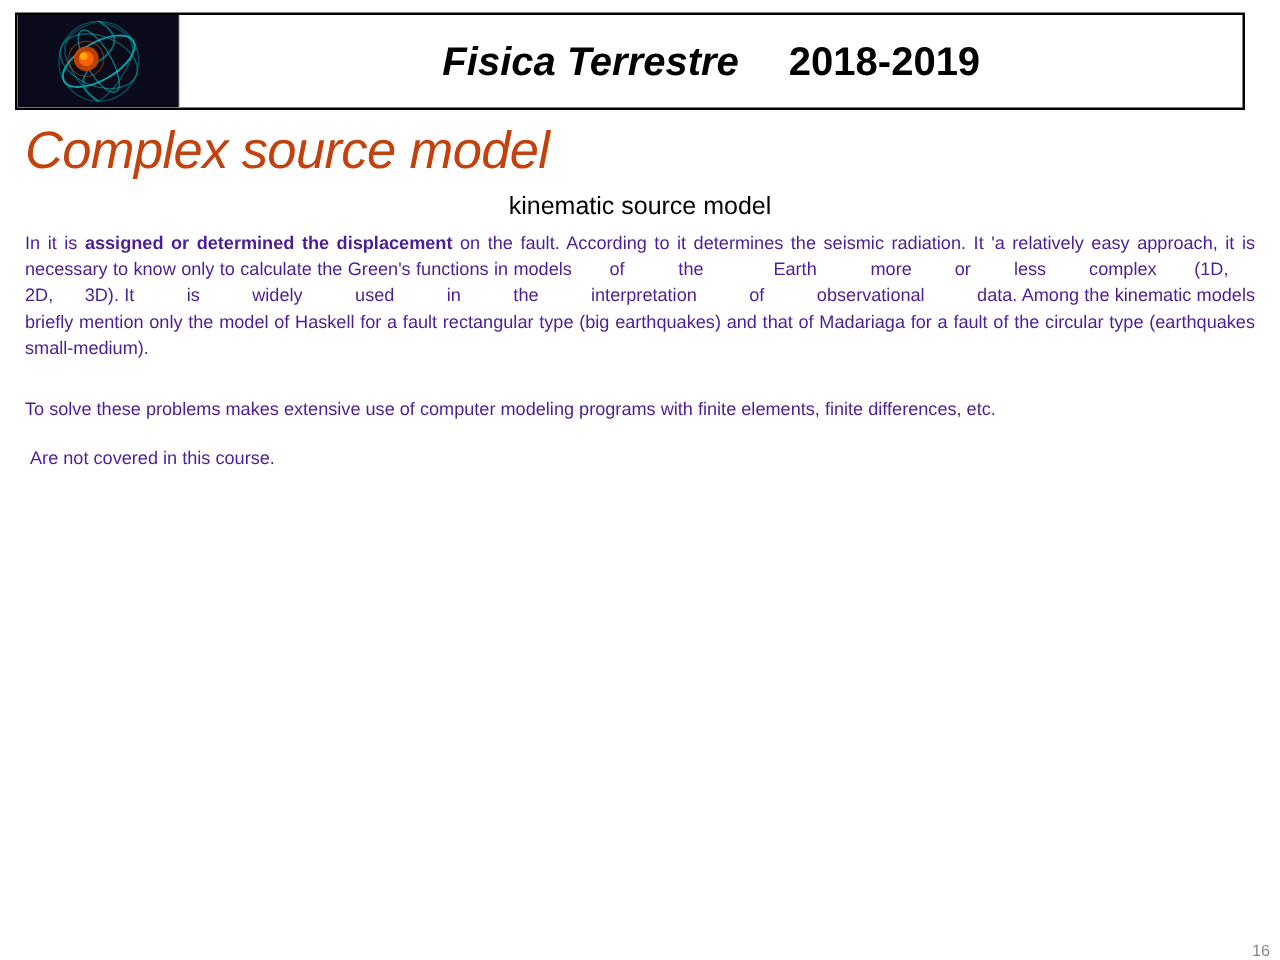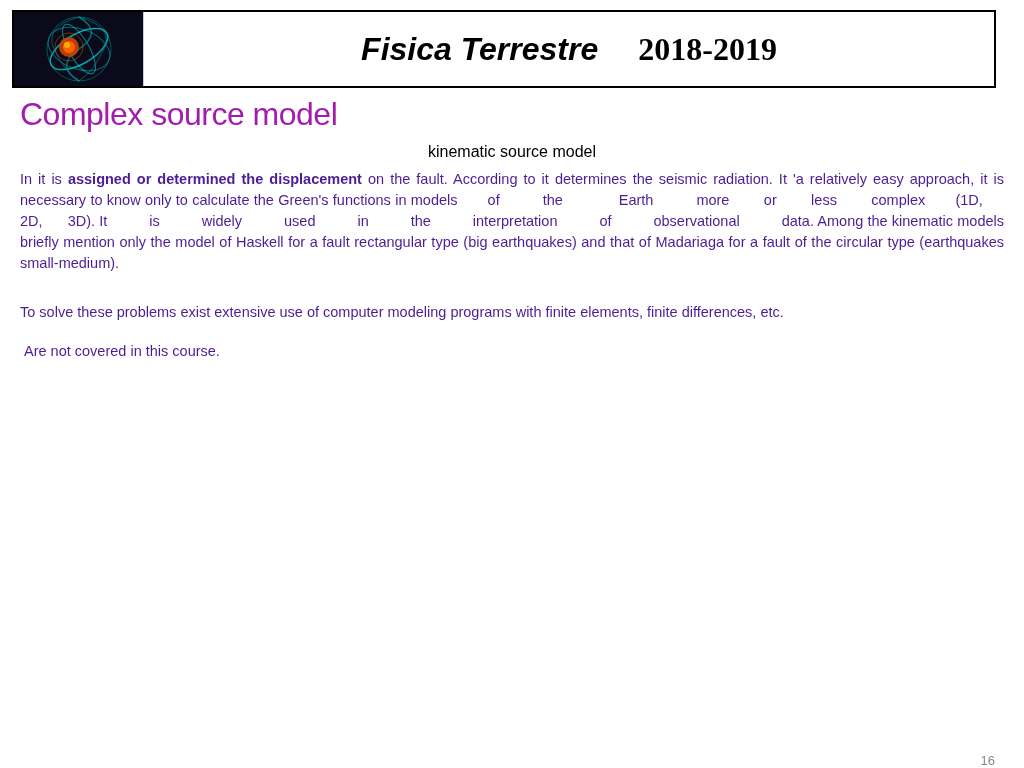--- a/index.html
+++ b/index.html
@@ -61,42 +61,43 @@
       font-size: 32px;
       font-weight: bold;
       font-style: italic;
       font-family: Arial, sans-serif;
       color: #000;
     }
 
     .header-year {
       font-size: 32px;
       font-weight: bold;
-      font-family: Liberation Serif, serif;
+      font-family: Liberation Sans, sans-serif;
       color: #000;
     }
 
     
     .main-content {
       padding: 8px 20px 10px 20px;
     }
 
     .slide-title {
-      font-size: 32px;
+      font-size: 42px;
       font-family: Arial, sans-serif;
       font-weight: normal;
-      color: #a21caf;
+      color: #c2410c;
       margin-bottom: 10px;
       letter-spacing: -0.5px;
+      font-style: italic;
     }
 
     
     .section-subtitle {
       text-align: center;
-      font-size: 16px;
+      font-size: 20px;
       font-family: Arial, sans-serif;
       color: #000;
       margin-bottom: 8px;
     }
 
     .body-text {
       font-size: 14.5px;
       font-family: Arial, sans-serif;
       color: #4c1d95;
       line-height: 1.45;
@@ -115,21 +116,21 @@
       text-align: center;
       font-size: 16px;
       font-family: Arial, sans-serif;
       color: #000;
       margin-bottom: 10px;
     }
 
     .page-number {
       position: absolute;
       bottom: 10px;
-      right: 29px;
+      right: 8px;
       font-size: 13px;
       font-family: Arial, sans-serif;
       color: #888;
     }
   </style>
 </head>
 <body>
 
 <div class="page-container">
 
@@ -172,21 +173,21 @@
       <p class="body-text">
         In it is <span class="bold">assigned or determined the displacement</span> on the fault. According to it determines the seismic radiation. It 'a relatively easy approach, it is necessary to know only to calculate the Green's functions in models &nbsp;&nbsp;&nbsp;&nbsp;&nbsp; of &nbsp;&nbsp;&nbsp;&nbsp;&nbsp;&nbsp;&nbsp;&nbsp; the &nbsp;&nbsp;&nbsp;&nbsp;&nbsp;&nbsp;&nbsp;&nbsp;&nbsp;&nbsp;&nbsp; Earth &nbsp;&nbsp;&nbsp;&nbsp;&nbsp;&nbsp;&nbsp;&nbsp; more &nbsp;&nbsp;&nbsp;&nbsp;&nbsp;&nbsp; or &nbsp;&nbsp;&nbsp;&nbsp;&nbsp;&nbsp; less &nbsp;&nbsp;&nbsp;&nbsp;&nbsp;&nbsp; complex &nbsp;&nbsp;&nbsp;&nbsp;&nbsp; (1D, &nbsp;&nbsp;&nbsp;&nbsp; 2D, &nbsp;&nbsp;&nbsp;&nbsp; 3D).
         It &nbsp;&nbsp;&nbsp;&nbsp;&nbsp;&nbsp;&nbsp;&nbsp; is &nbsp;&nbsp;&nbsp;&nbsp;&nbsp;&nbsp;&nbsp;&nbsp; widely &nbsp;&nbsp;&nbsp;&nbsp;&nbsp;&nbsp;&nbsp;&nbsp; used &nbsp;&nbsp;&nbsp;&nbsp;&nbsp;&nbsp;&nbsp;&nbsp; in &nbsp;&nbsp;&nbsp;&nbsp;&nbsp;&nbsp;&nbsp;&nbsp; the &nbsp;&nbsp;&nbsp;&nbsp;&nbsp;&nbsp;&nbsp;&nbsp; interpretation &nbsp;&nbsp;&nbsp;&nbsp;&nbsp;&nbsp;&nbsp;&nbsp; of &nbsp;&nbsp;&nbsp;&nbsp;&nbsp;&nbsp;&nbsp;&nbsp; observational &nbsp;&nbsp;&nbsp;&nbsp;&nbsp;&nbsp;&nbsp;&nbsp; data.
         Among the kinematic models briefly mention only the model of Haskell for a fault rectangular type (big earthquakes) and that of Madariaga for a fault of the circular type (earthquakes small-medium).
       </p>
     </div>
 
     <div class="dynamic-section">
 
       <p class="body-text">
-        To solve these problems exist extensive use of computer modeling programs with finite elements, finite differences, etc.
+        To solve these problems makes extensive use of computer modeling programs with finite elements, finite differences, etc.
       </p>
       <p class="body-text" style="margin-top:18px;">
         &nbsp;Are not covered in this course.
       </p>
     </div>
 
   </div>
 
   <div class="page-number">16</div>
 

